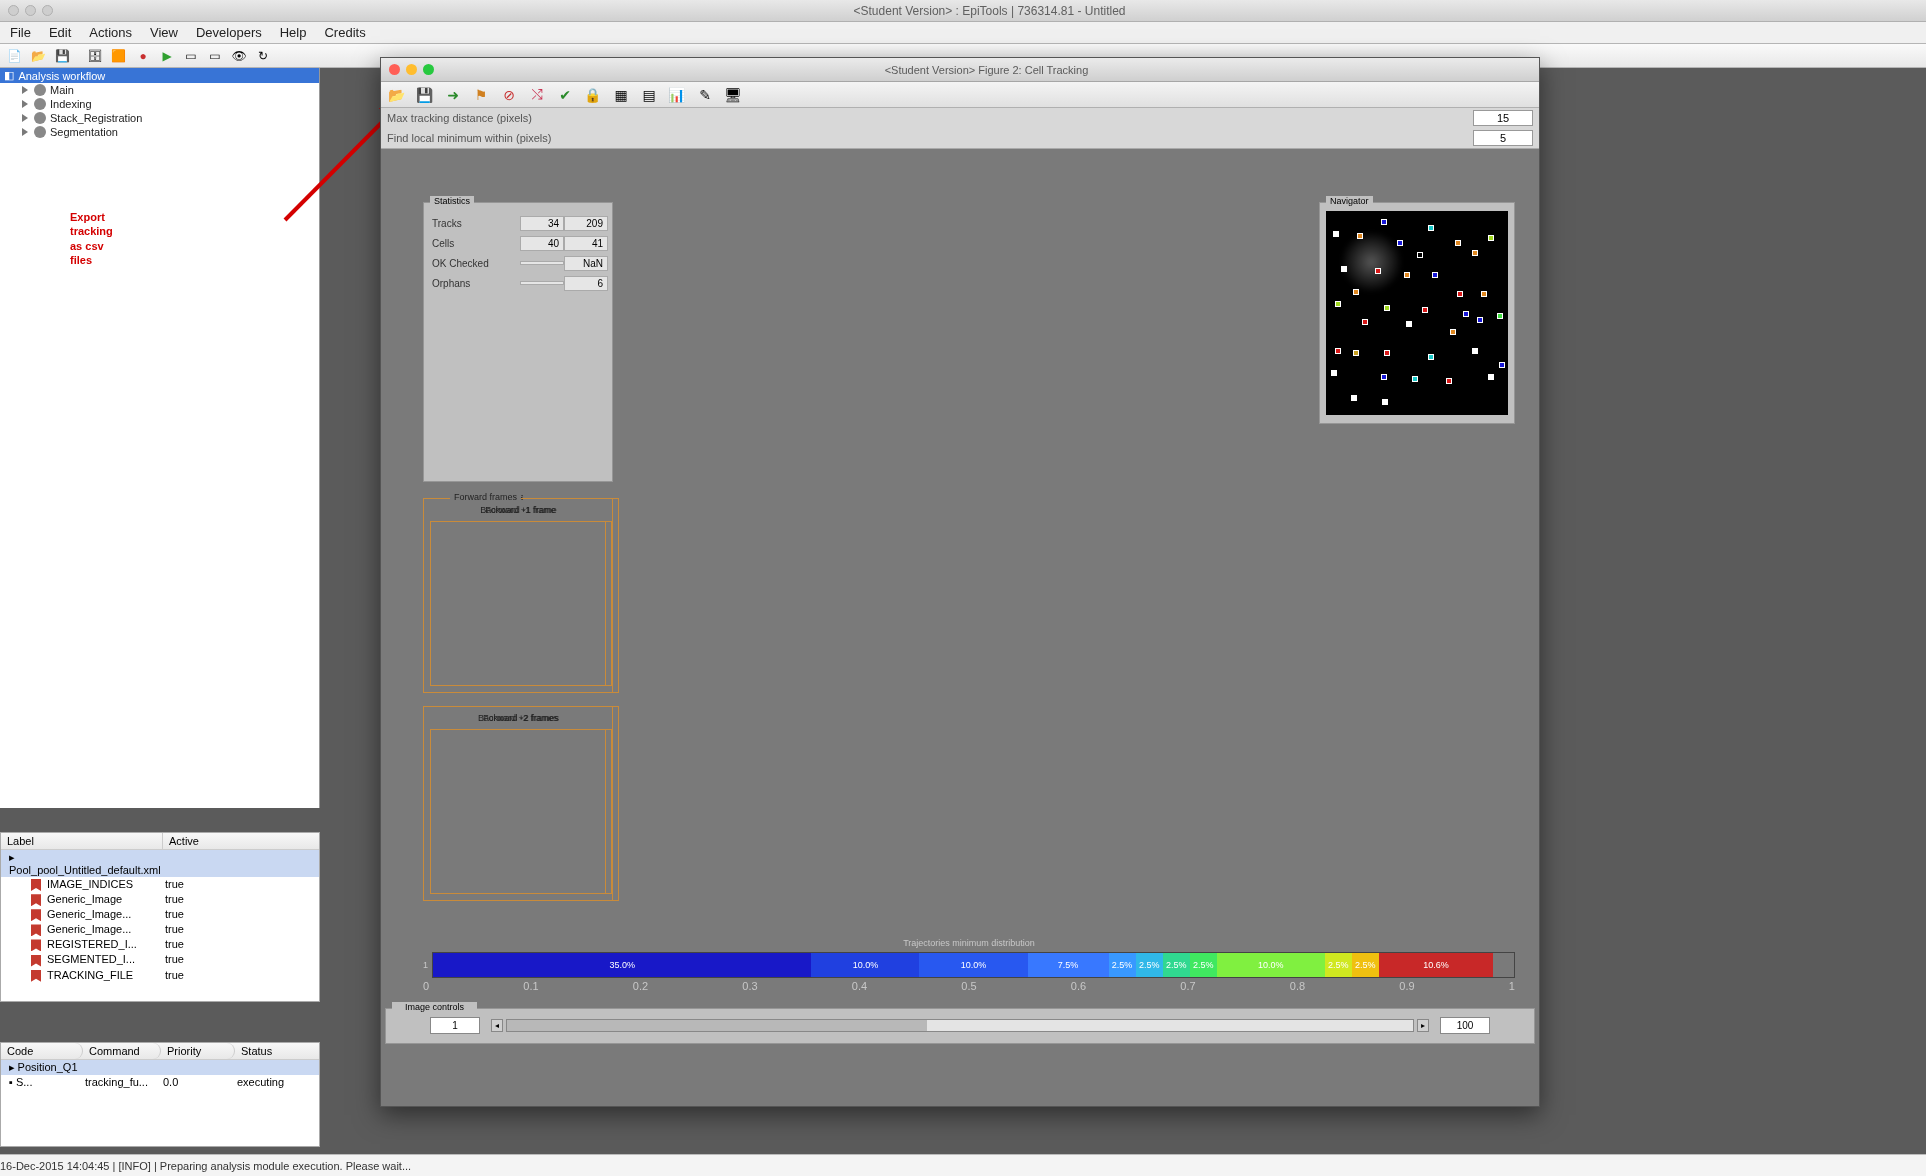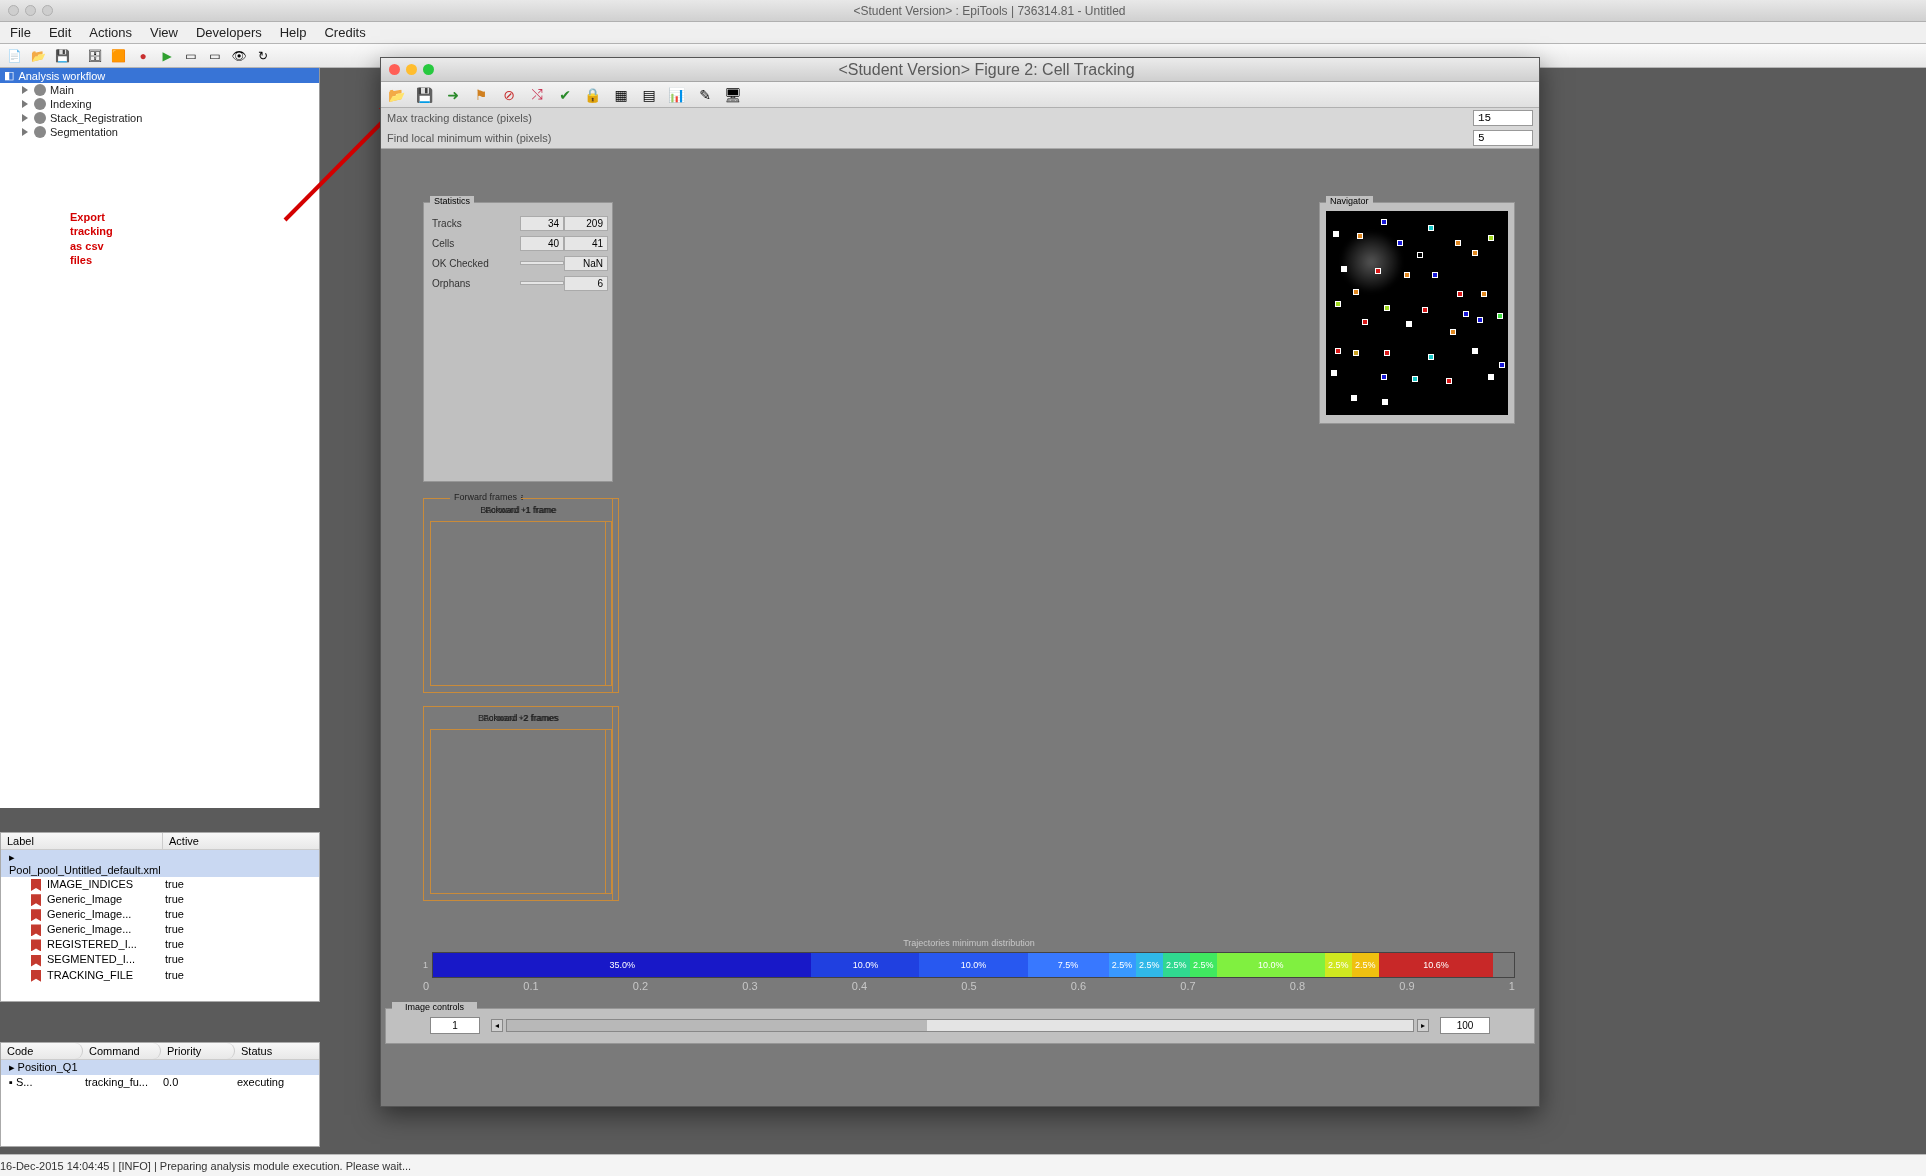--- a/index.html
+++ b/index.html
@@ -49,27 +49,27 @@
 
 
 .statusbar { position: absolute; bottom: 0; left: 0; right: 0; height: 22px; background: #f4f4f4; border-top: 1px solid #bbb; display: flex; align-items: center; font-size: 12px; color: #333; }
 
 
 .figwin { position: absolute; top: 57px; left: 380px; width: 1160px; height: 1050px; background: #7a7a7a; border: 1px solid #555; box-shadow: 0 8px 24px rgba(0,0,0,0.5); }
 .figtitle { height: 24px; background: linear-gradient(#ebebeb,#cfcfcf); border-bottom: 1px solid #a6a6a6; display: flex; align-items: center; }
 .figtraffic { display: flex; gap: 6px; margin-left: 8px; }
 .figtraffic span { width: 11px; height: 11px; border-radius: 50%; }
 .ft-red{background:#ff5f56;} .ft-yel{background:#ffbd2e;} .ft-grn{background:#27c93f;}
-.figtitle .t { flex:1; text-align:center; font-size:16px; color:#5a5a5a; }
+.figtitle .t { flex:1; text-align:center; font-size:11px; color:#5a5a5a; }
 .figtoolbar { height: 26px; background: linear-gradient(#f4f4f4,#e0e0e0); border-bottom: 1px solid #b0b0b0; display: flex; align-items: center; padding-left: 6px; gap: 8px; }
 .fti { width: 20px; height: 20px; display:flex;align-items:center;justify-content:center;font-size:14px; }
 .params { background: #d8d8d8; border-bottom: 1px solid #aaa; font-size: 10px; }
 .prow { display: flex; align-items: center; height: 20px; }
 .prow .plbl { flex: 1; padding-left: 6px; color: #555; }
-.prow .pval { width: 60px; background: #fff; border: 1px solid #999; text-align: left; padding: 1px 4px; margin-right: 6px; font-family: Liberation Mono, monospace; }
+.prow .pval { width: 60px; background: #fff; border: 1px solid #999; text-align: center; padding: 1px 4px; margin-right: 6px; }
 
 .figbody { position: absolute; top: 90px; left: 0; right: 0; bottom: 0; }
 
 
 .stats-box { position: absolute; top: 54px; left: 42px; width: 190px; height: 280px; background: #c0c0c0; border: 1px solid #969696; }
 .stats-box .hdr { position: absolute; top: -7px; left: 6px; background: #c0c0c0; padding: 0 4px; font-size: 9px; }
 .stats-tbl { position: absolute; top: 10px; left: 4px; right: 4px; }
 .strow { display: flex; height: 20px; align-items: center; }
 .strow .l { flex: 1; font-size: 10px; padding-left: 4px; color: #333; }
 .strow .v { width: 44px; text-align: right; background: #e6e6e6; border: 1px solid #aaa; padding: 1px 4px; font-size: 10px; }

